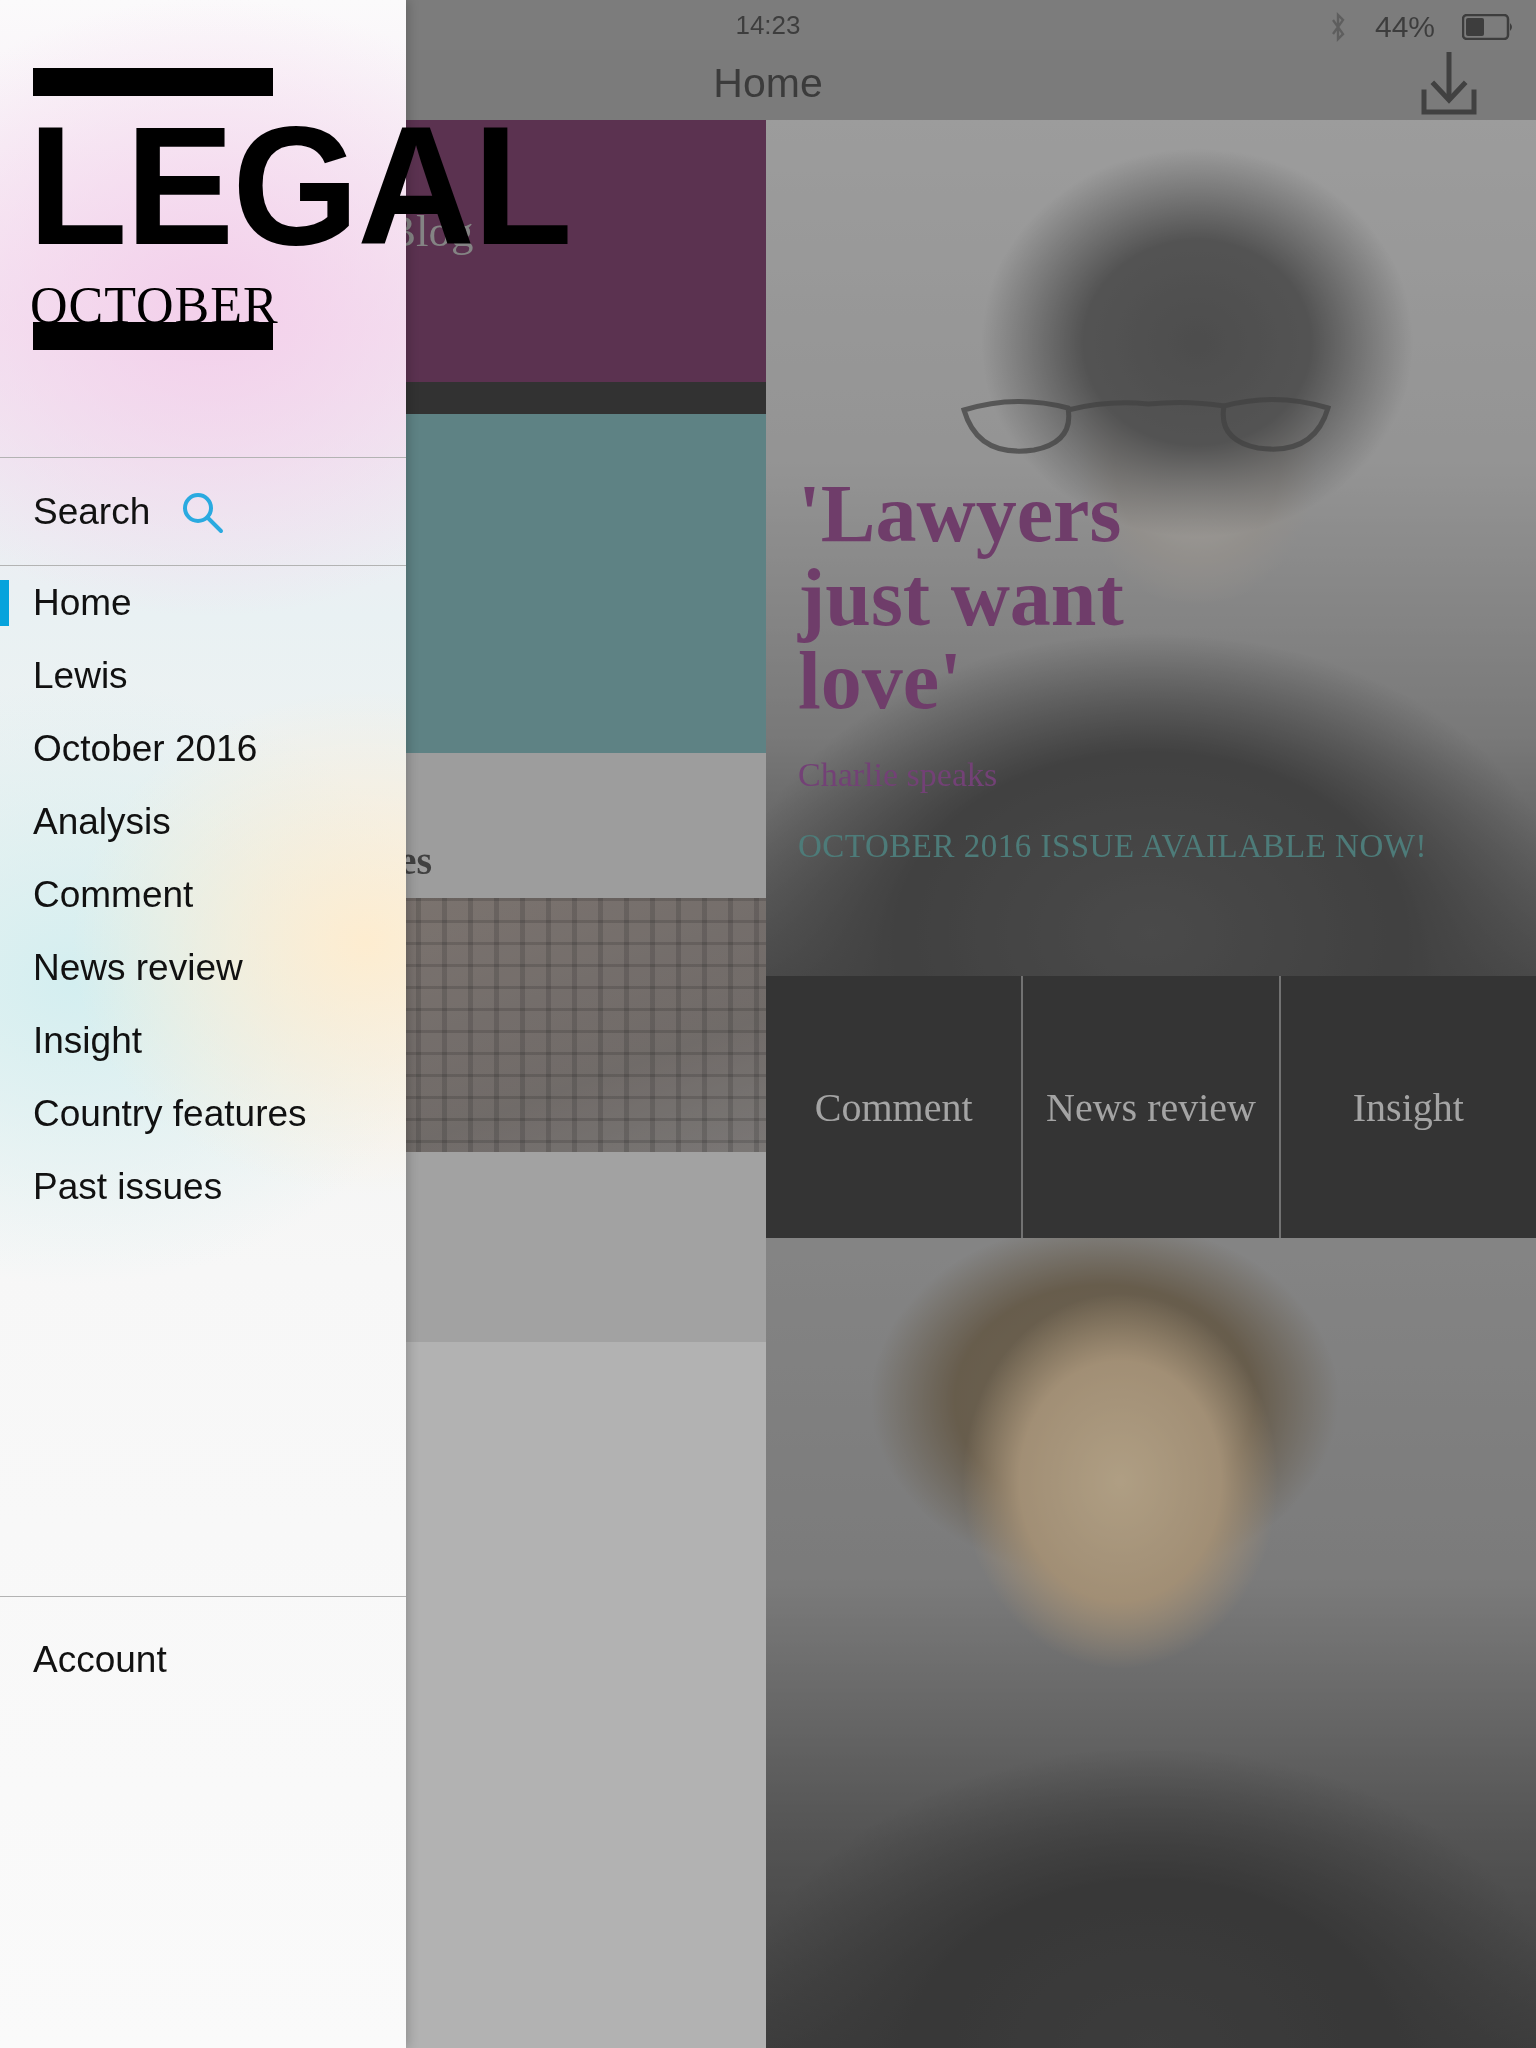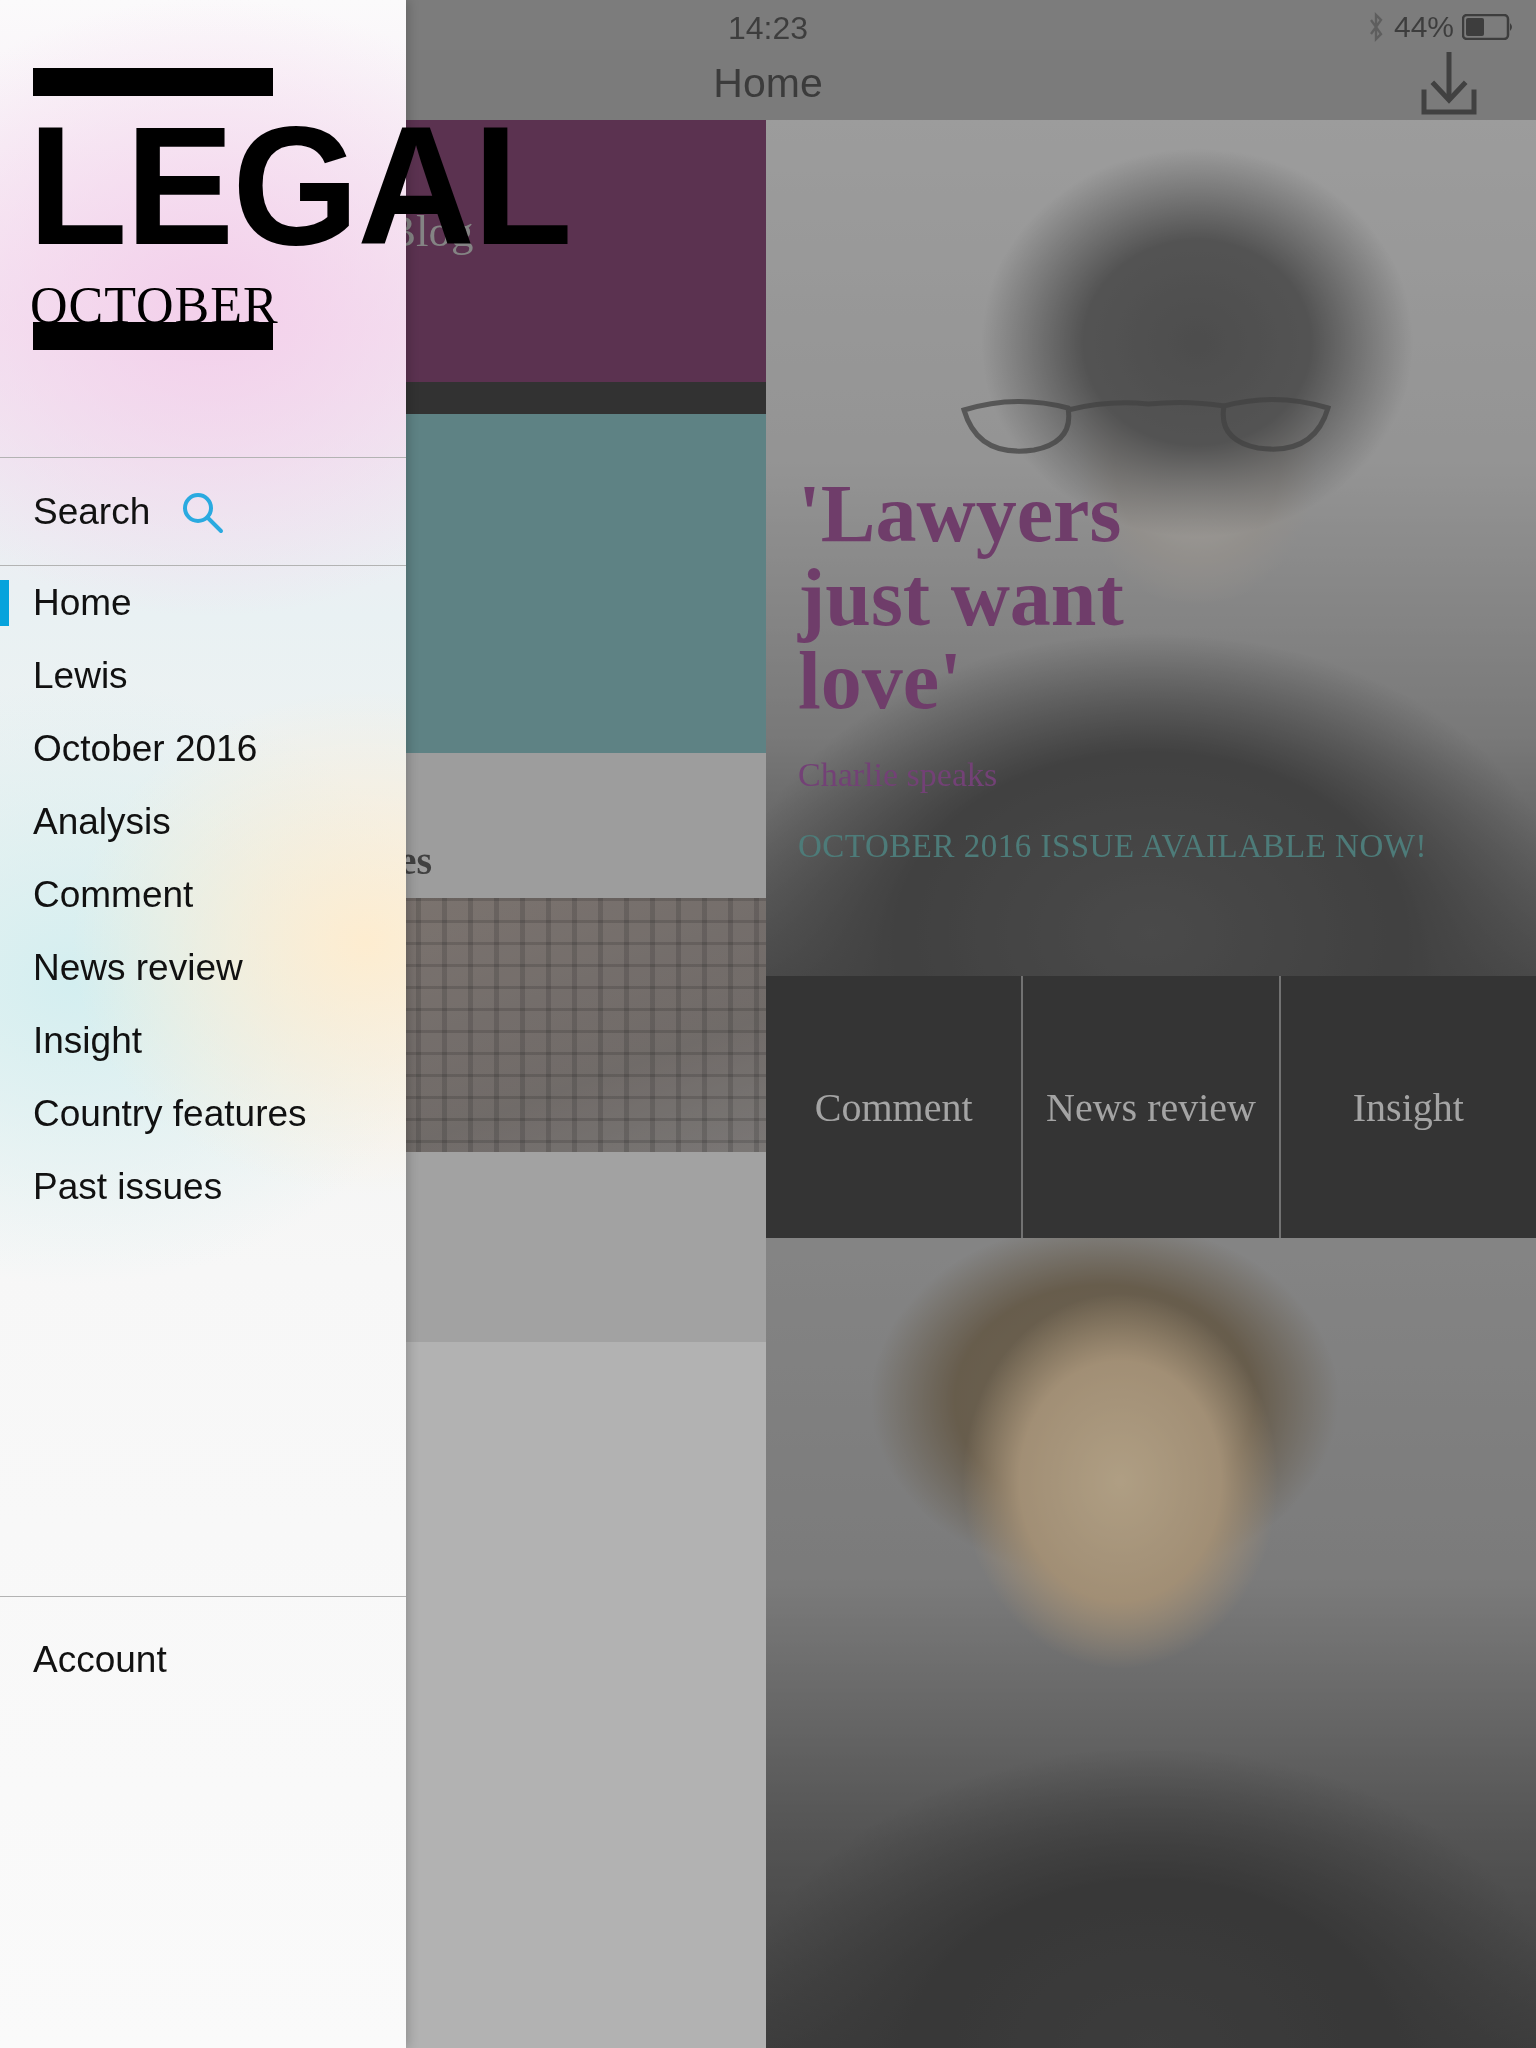--- a/index.html
+++ b/index.html
@@ -8,22 +8,22 @@
 
   #screen { position:relative; width:1536px; height:2048px; overflow:hidden; background:#8c8c8c; }
 
   
   #app { position:absolute; inset:0; }
 
   
   #statusbar { position:absolute; left:0; top:0; width:1536px; height:50px; background:#808080; }
   #statusbar .left { position:absolute; left:20px; top:10px; display:flex; align-items:center; gap:14px; }
   #statusbar .device { font-size:30px; color:#141414; letter-spacing:0.2px; }
-  #statusbar .time { position:absolute; left:0; right:0; top:10px; text-align:center; font-size:32px; color:#141414; }
-  #statusbar .right { position:absolute; right:22px; top:10px; display:flex; align-items:center; gap:8px; }
+  #statusbar .time { position:absolute; left:0; right:0; top:10px; text-align:center; font-size:26px; color:#141414; }
+  #statusbar .right { position:absolute; right:22px; top:10px; display:flex; align-items:center; gap:27px; }
   #statusbar .pct { font-size:30px; color:#141414; }
 
   .wifi-ico svg, .bt-ico svg, .batt-ico svg { display:block; }
 
   
   #navbar { position:absolute; left:0; top:50px; width:1536px; height:70px; background:#7f7f7f; }
   #navtitle { position:absolute; left:0; right:0; top:50px; height:70px; line-height:66px;
               text-align:center; font-size:41px; color:#111; font-family:"Liberation Sans", sans-serif; }
   #dlbtn { position:absolute; right:48px; top:52px; width:78px; height:66px; cursor:pointer; }
 

